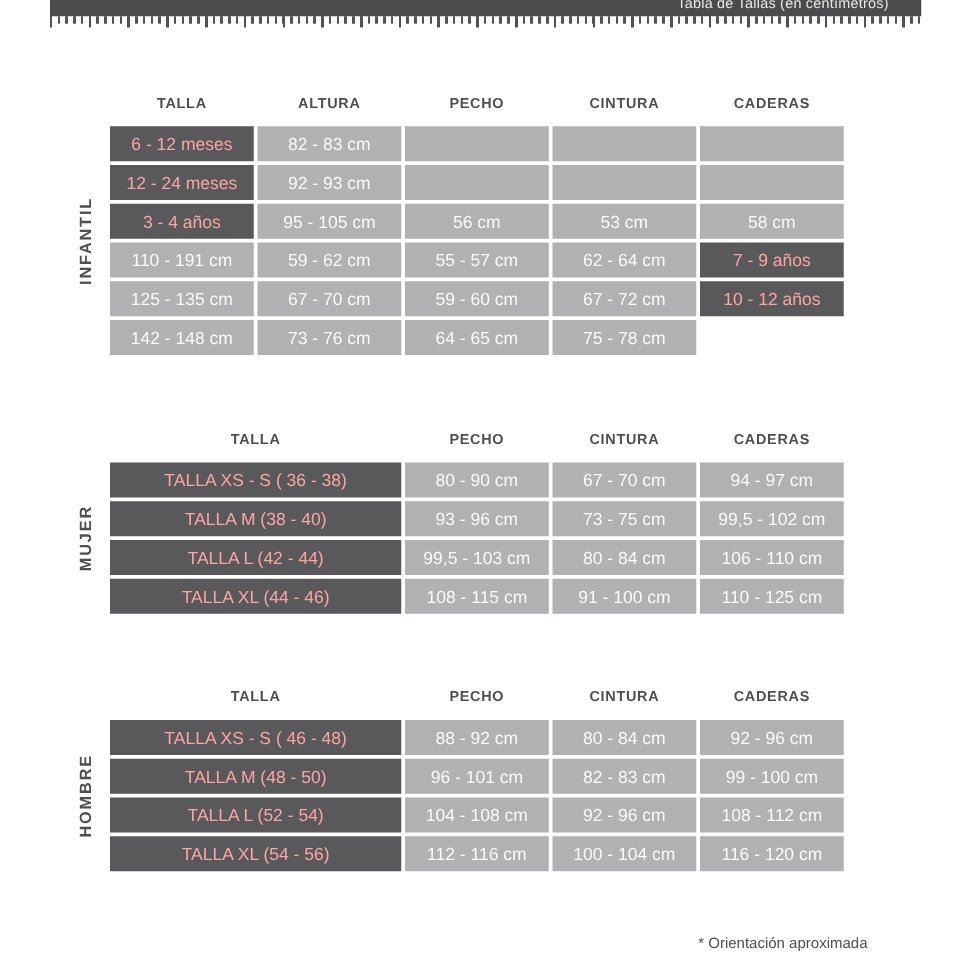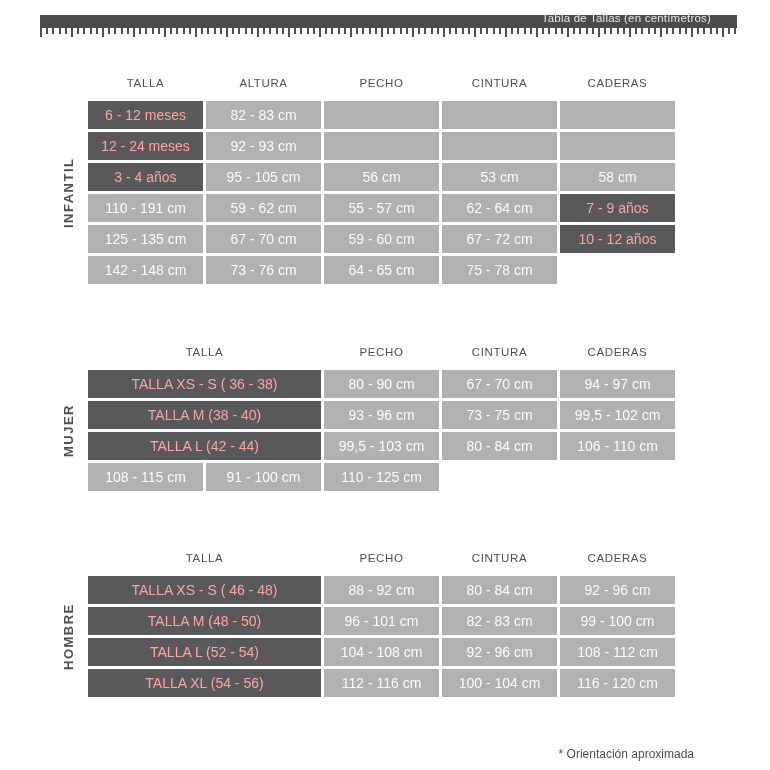--- a/index.html
+++ b/index.html
@@ -4,21 +4,21 @@
 <style>
   html,body { margin:0; padding:0; }
   body {
     width:770px; height:770px; position:relative; overflow:hidden;
     background:#ffffff;
     font-family:"Liberation Sans", sans-serif;
     --dark:#59595b; --light:#b0b1b3; --ink:#4f4f52; --tape:#4b4b4d;
   }
 
   
-  .tape { position:absolute; left:40px; top:15px; width:697px; }
+  .tape { position:absolute; left:40px; top:0; width:697px; }
   .tape-bar { height:13px; background:var(--tape); position:relative; overflow:hidden; }
   .tape-title {
     position:absolute; right:26px; top:-3px;
     color:#e9e9e9; font-size:11.5px; letter-spacing:.2px; white-space:nowrap;
   }
   .tape-ticks {
     height:9px;
     background-image:
       repeating-linear-gradient(90deg, #515153 0 2px, transparent 2px 31px),
       repeating-linear-gradient(90deg, #515153 0 2px, transparent 2px 6.2px);
@@ -37,21 +37,21 @@
     display:flex; align-items:center; justify-content:center;
     writing-mode:vertical-rl; transform:rotate(180deg);
     font-size:13px; font-weight:bold; color:var(--ink); letter-spacing:1.5px;
     white-space:nowrap;
   }
 
   .thead, .tbody { display:grid; grid-template-columns:repeat(5, 115px); gap:3px; }
   .thead { margin-bottom:11px; }
   .hcell {
     height:15px; display:flex; align-items:center; justify-content:center;
-    font-size:11.5px; color:var(--ink); letter-spacing:.6px;
+    font-size:11.5px; color:var(--ink); letter-spacing:.6px;font-weight:bold;
   }
   .cell {
     height:28px; display:flex; align-items:center; justify-content:center;
     font-size:14px; color:#fbfbfb; background:var(--light);
     white-space:nowrap;
   }
   .cell.dark { background:var(--dark); color:#fca5a5; }
   .span2 { grid-column: span 2; }
 
   .footnote {
@@ -125,20 +125,21 @@
       <div class="cell">67 - 70 cm</div>
       <div class="cell">94 - 97 cm</div>
       <div class="cell dark span2">TALLA M (38 - 40)</div>
       <div class="cell">93 - 96 cm</div>
       <div class="cell">73 - 75 cm</div>
       <div class="cell">99,5 - 102 cm</div>
       <div class="cell dark span2">TALLA L (42 - 44)</div>
       <div class="cell">99,5 - 103 cm</div>
       <div class="cell">80 - 84 cm</div>
       <div class="cell">106 - 110 cm</div>
+      <div class="cell dark span2">TALLA XL (44 - 46)</div>
       <div class="cell">108 - 115 cm</div>
       <div class="cell">91 - 100 cm</div>
       <div class="cell">110 - 125 cm</div>
     </div>
 </div>
 
 <div class="section" id="sec-hombre">
   <div class="side-label">HOMBRE</div>
   <div class="thead">
       <div class="hcell span2">TALLA</div>

